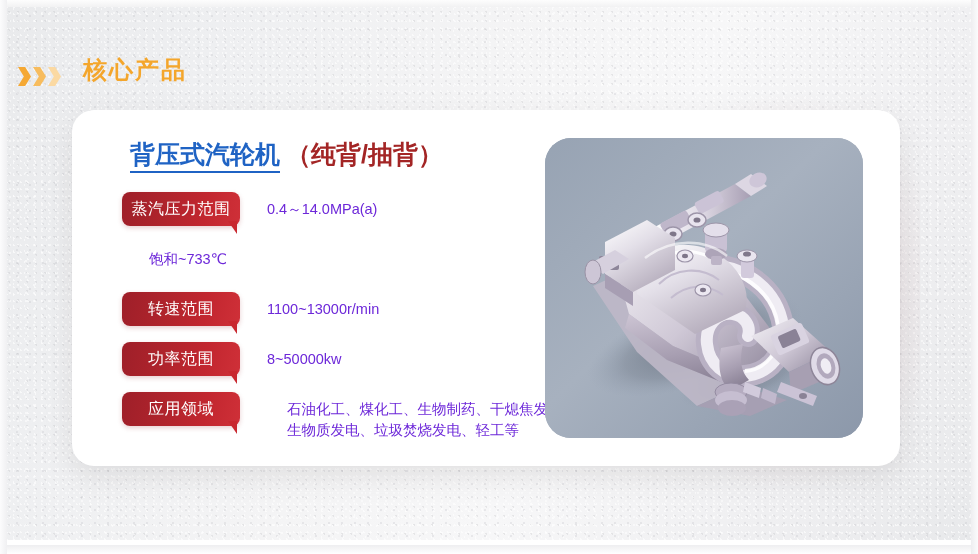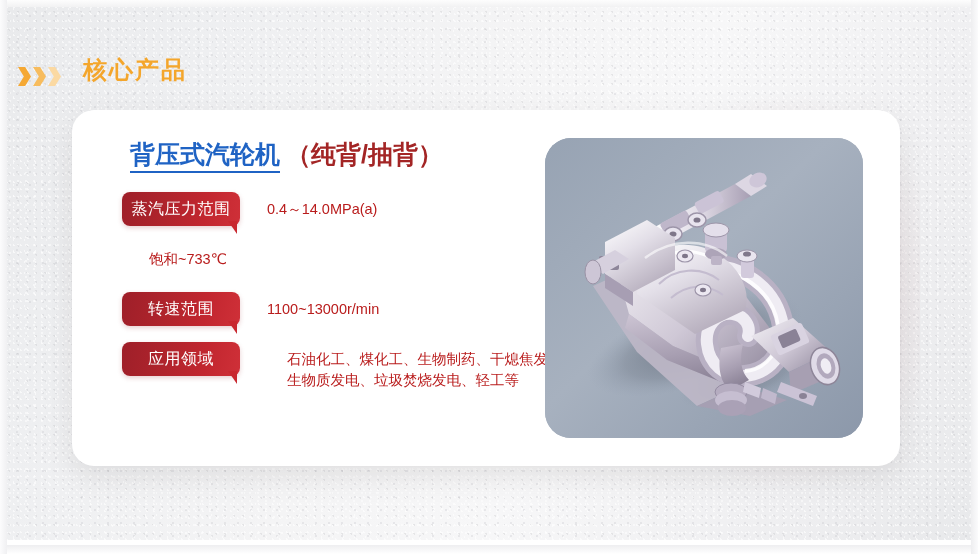--- a/index.html
+++ b/index.html
@@ -173,21 +173,21 @@
     width: 0; height: 0;
     border-left: 9px solid transparent;
     border-top: 13px solid #c8282f;
   }
 
   .spec-value {
     flex: 1 1 auto;
     margin-left: 27px;
     padding-top: 7px;
     font-size: 14.5px;
-    color: #b91c1c;
+    color: #6d28d9;
     line-height: 1.45;
     white-space: pre-line;
   }
 
   
   .render-panel {
     position: absolute;
     left: 473px;
     top: 28px;
     width: 318px;
@@ -241,20 +241,27 @@
       </div>
 
       <div class="spec-row">
         <div class="badge">
           <span>转速范围</span>
           <span class="badge-tail"></span>
         </div>
         <div class="spec-value">1100~13000r/min</div>
       </div>
 
+      <div class="spec-row">
+        <div class="badge">
+          <span>功率范围</span>
+          <span class="badge-tail"></span>
+        </div>
+        <div class="spec-value">8~50000kw</div>
+      </div>
 
       <div class="spec-row">
         <div class="badge">
           <span>应用领域</span>
           <span class="badge-tail"></span>
         </div>
         <div class="spec-value">石油化工、煤化工、生物制药、干熄焦发电、
 生物质发电、垃圾焚烧发电、轻工等</div>
       </div>
 

